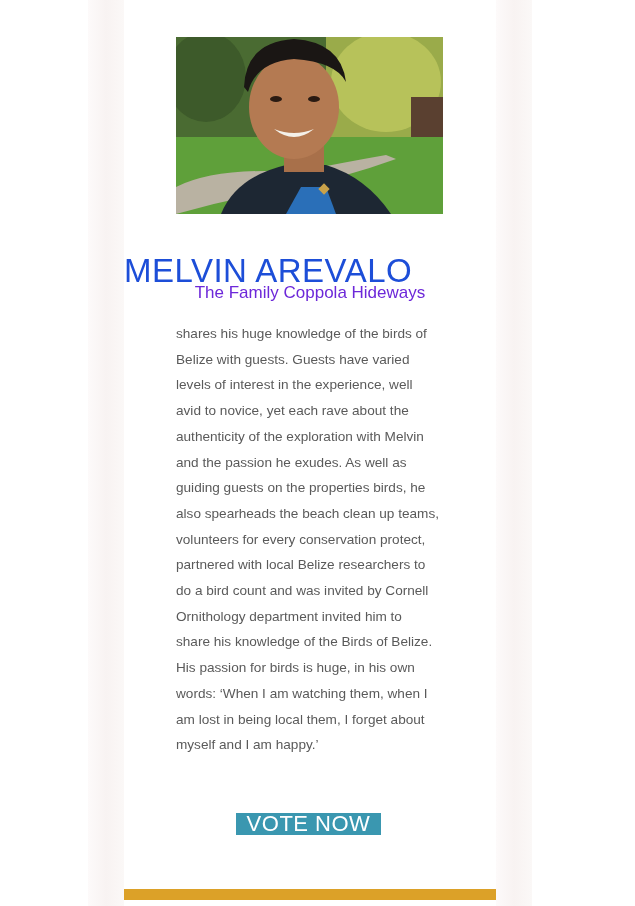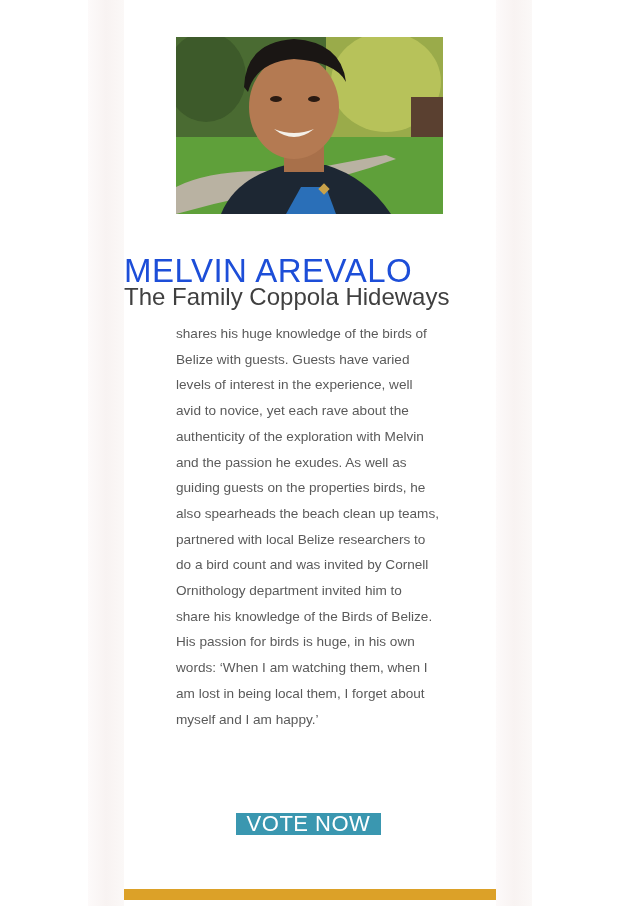--- a/index.html
+++ b/index.html
@@ -25,21 +25,21 @@
     background: linear-gradient(180deg, #6f8f4a 0%, #4e7a35 45%, #5f9a3a 70%, #6ea544 100%);
   }
   .photo svg { display: block; }
   .name {
     position: absolute; left: 0; right: 0; top: 230px;
     text-align: left; font-size: 33px; letter-spacing: 0.5px; color: #1d4ed8;
     font-weight: normal;
   }
   .property {
     position: absolute; left: 0; right: 0; top: 283px;
-    font-size: 24px; color: #404040;
+    text-align: center; font-size: 17px; color: #6d28d9;
   }
   .bio {
     position: absolute; left: 52px; top: 321px; width: 275px;
     font-size: 13.6px; line-height: 25.7px; color: #5a5a5a;
   }
   .bio p { margin: 0; white-space: nowrap; }
   .vote-btn {
     position: absolute; left: 112px; top: 813px; width: 145px; height: 22px;
     background: #3a97b0; color: #ffffff; border: none;
     font-family: "Liberation Sans", sans-serif; font-size: 22px; letter-spacing: 0.5px;
@@ -93,20 +93,21 @@
 
   <div class="bio">
     <p>shares his huge knowledge of the birds of</p>
     <p>Belize with guests. Guests have varied</p>
     <p>levels of interest in the experience, well</p>
     <p>avid to novice, yet each rave about the</p>
     <p>authenticity of the exploration with Melvin</p>
     <p>and the passion he exudes. As well as</p>
     <p>guiding guests on the properties birds, he</p>
     <p>also spearheads the beach clean up teams,</p>
+    <p>volunteers for every conservation protect,</p>
     <p>partnered with local Belize researchers to</p>
     <p>do a bird count and was invited by Cornell</p>
     <p>Ornithology department invited him to</p>
     <p>share his knowledge of the Birds of Belize.</p>
     <p>His passion for birds is huge, in his own</p>
     <p>words: ‘When I am watching them, when I</p>
     <p>am lost in being local them, I forget about</p>
     <p>myself and I am happy.’</p>
   </div>
 

